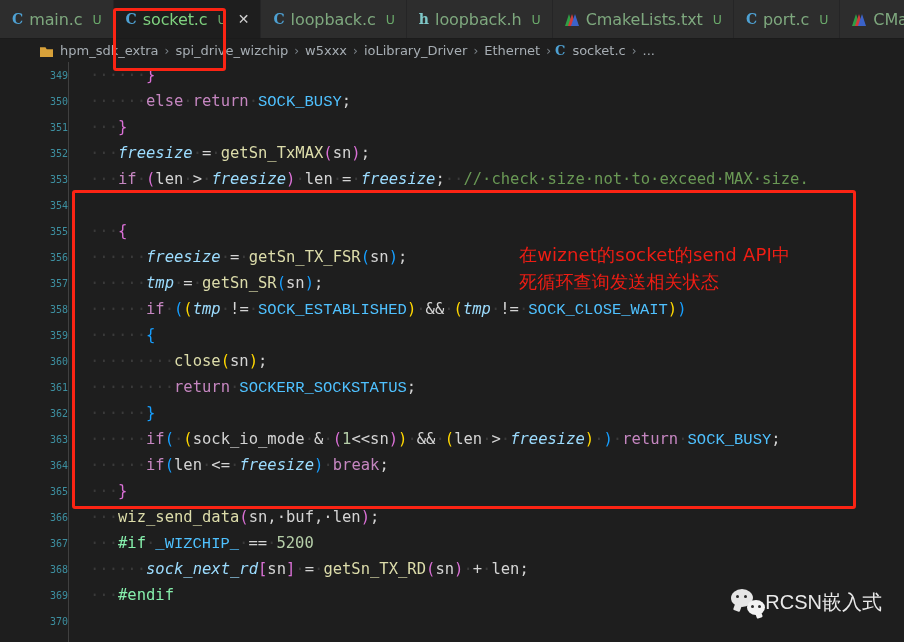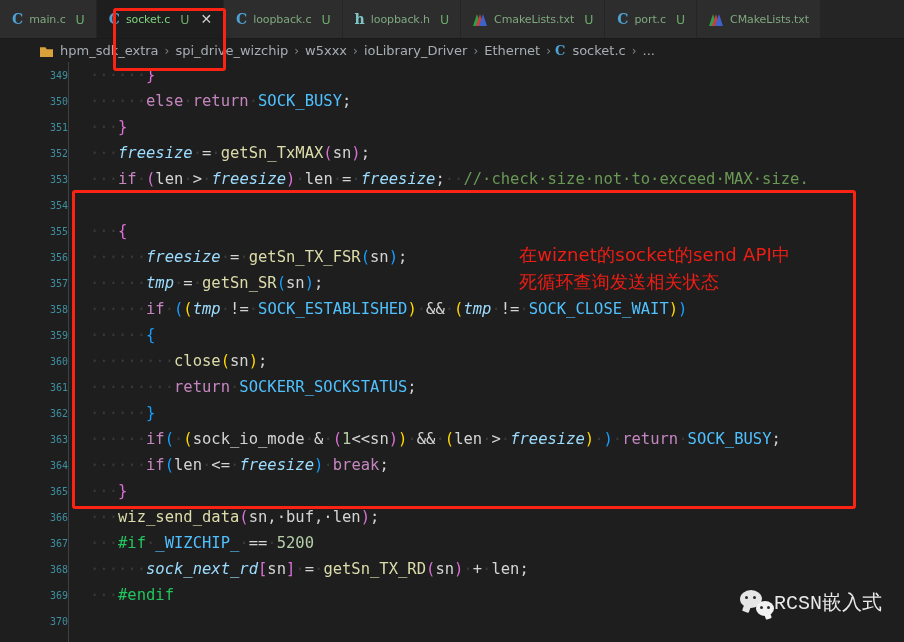--- a/index.html
+++ b/index.html
@@ -33,21 +33,21 @@
   }
   .tab.active {
     background: #1e1e1e;
   }
   .tab.active::before{
     content:""; position:absolute; left:0; right:0; top:0; height:1px; background:#1e1e1e;
   }
   .tab .ficon { font-weight: bold; font-size: 14px; font-style: normal; }
   .ficon.c-lang { color: #4ea1d3; font-family:"DejaVu Serif",serif; }
   .ficon.h-lang { color: #7fc7c7; font-family:"DejaVu Serif",serif; }
-  .tab .label { color: #7ea87e; font-size: 11px; letter-spacing: -0.1px;}
+  .tab .label { color: #7ea87e; font-size: 16px; letter-spacing: -0.1px;}
   .tab.active .label { color: #7fd27f; }
   .tab .mod { color: #6aa96a; font-size: 12.5px; margin-left: 4px; }
   .tab .closeb { color: #cfcfcf; font-size: 14px; margin-left: 5px; line-height: 1; }
 
   
   .cmake-tri { display:inline-block; width:15px; height:13px; position:relative; }
   .cmake-tri i { position:absolute; bottom:0; width:0; height:0; border-style:solid; }
   .cmake-tri i.g { left:0;  border-width:0 4px 12px 4px; border-color:transparent transparent #2e9e44 transparent; }
   .cmake-tri i.r { left:3px; border-width:0 4px 12px 4px; border-color:transparent transparent #cf3a3a transparent; }
   .cmake-tri i.b { left:6px; border-width:0 4px 12px 4px; border-color:transparent transparent #3b63c9 transparent; }
@@ -83,29 +83,29 @@
     color: #3d8fa0; font-family: "DejaVu Sans Mono", monospace;
     font-size: 10px; flex: 0 0 auto; margin-left: 12px;
   }
   .code { flex: 1 1 auto; position: relative; padding-left: 12px; }
 
   
   .kw      { color: #c586c0; }   
   .fn      { color: #dcdcaa; }   
   .var     { color: #9cdcfe; font-style: italic; }   
   .plain   { color: #d4d4d4; }
-  .const   { color: #4fc1ff; }   
+  .const   { color: #4fc1ff; font-family: Liberation Mono, monospace; }   
   .num     { color: #b5cea8; }
   .cmt     { color: #6a9955; }
   .p1      { color: #ffd700; }   
   .p2      { color: #da70d6; }   
   .p3      { color: #179fff; }   
   .op      { color: #d4d4d4; }
   .ws      { color: #3a3a3a; }   
-  .macro   { color: #22c55e; }
+  .macro   { color: #86efac; }
 
   
   .guide {
     position: absolute; top: 0; bottom: 0; width: 1px; background: #404040;
   }
 
   
   .redbox {
     position: absolute; border: 3px solid #fb2414;
     border-radius: 3px; pointer-events: none;
@@ -116,23 +116,23 @@
   .annotation {
     position: absolute; color: #ef1d14;
     font-family: "DejaVu Sans", sans-serif;
     font-size: 18px; line-height: 27px; font-weight: 500;
     white-space: pre-line; letter-spacing: 0.2px;
   }
   #ann-1 { left: 519px; top: 241px; }
 
   .watermark {
     position: absolute; right: 22px; bottom: 26px;
-    display: flex; align-items: center; 
+    display: flex; 
     color: #e9e9e9; font-size: 20px;
-    font-family: Liberation Mono, monospace;
+    font-family: Liberation Sans, sans-serif;
   }
   .wechat-ic { position: relative; width: 34px; height: 26px; display: inline-block; }
   .wechat-ic .big {
     position: absolute; left: 0; top: 0; width: 22px; height: 18px;
     background: #e6e6e6; border-radius: 50%;
   }
   .wechat-ic .big::after {
     content:""; position:absolute; left:3px; bottom:-4px; width:7px; height:7px;
     background:#e6e6e6; border-radius:1px; transform:rotate(20deg);
   }

